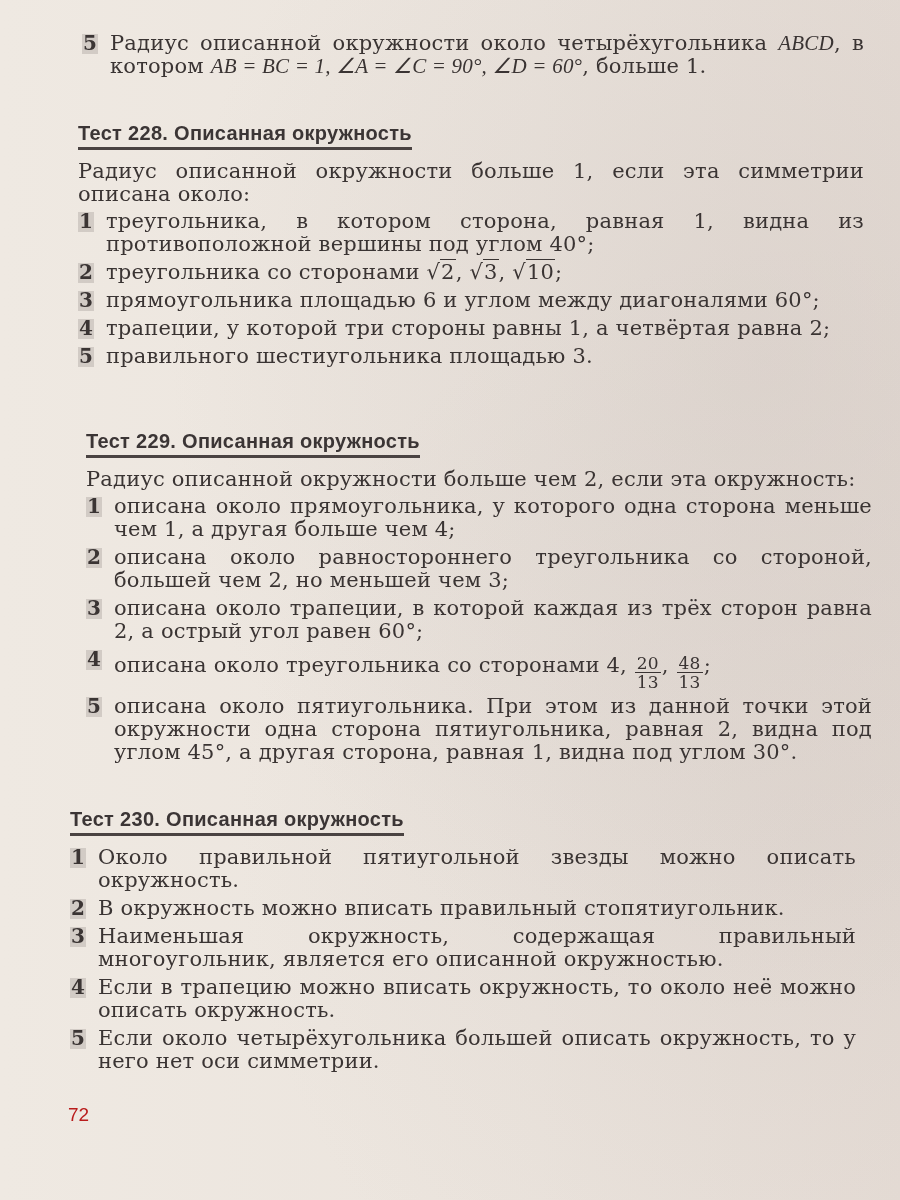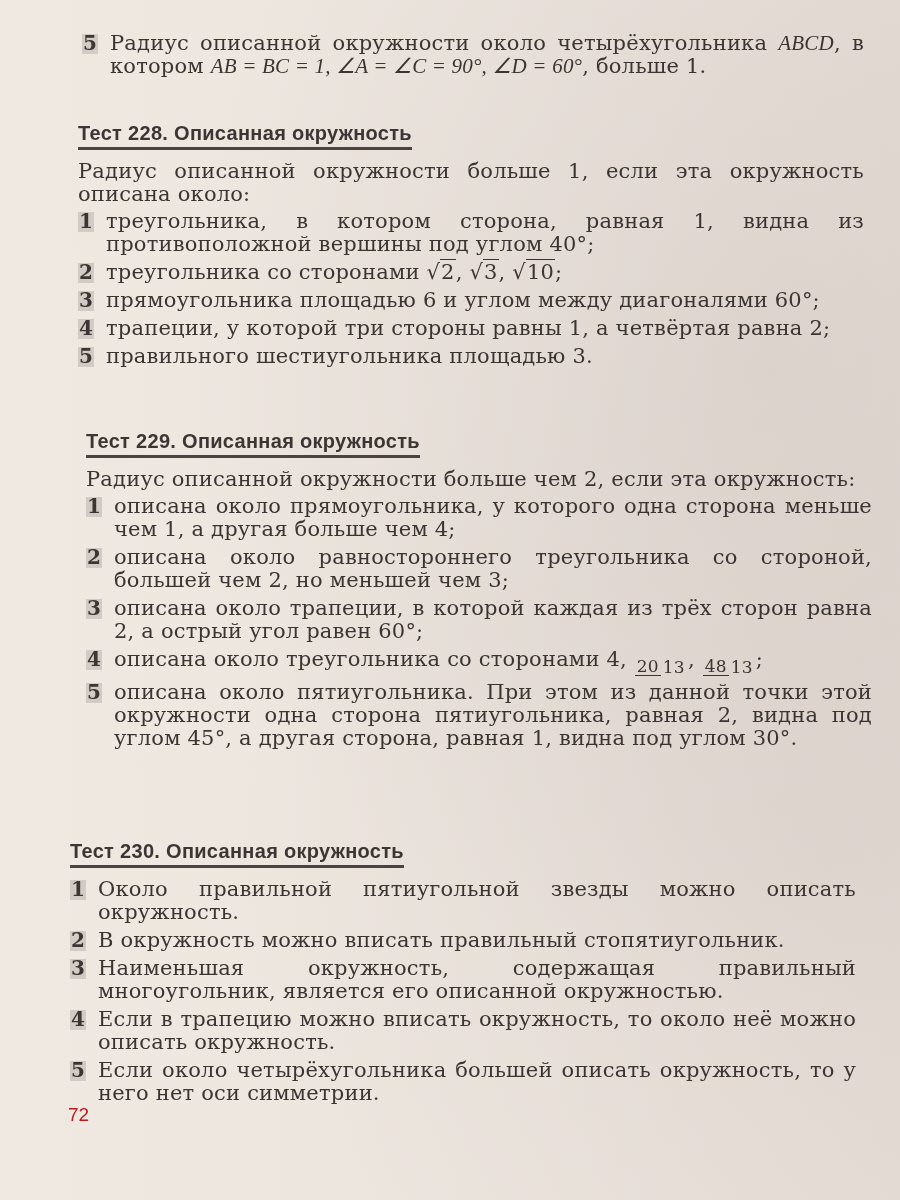--- a/index.html
+++ b/index.html
@@ -79,21 +79,21 @@
     .sqrt {
       display: inline-block;
       white-space: nowrap;
     }
     .sqrt .rad {
       border-top: 1.5px solid #3a3433;
       padding: 0 1px;
     }
     .frac {
       display: inline-flex;
-      flex-direction: row;
+      flex-direction: column;
       align-items: center;
       vertical-align: middle;
       font-size: 17px;
       line-height: 18px;
       margin: 0 1px;
       position: relative;
       top: 6px;
     }
     .frac .n {
       border-bottom: 1.2px solid #3a3433;
@@ -118,21 +118,21 @@
 
   <div class="block" style="left:82px; top:32px; width:782px;">
     <div class="item">
       <span class="num">5</span>
       <span class="item-text"><span>Радиус описанной окружности около четырёхугольника </span><span class="math">ABCD</span><span>, в котором </span><span class="math">AB = BC = 1, ∠A = ∠C = 90°, ∠D = 60°</span><span>, больше 1.</span></span>
     </div>
   </div>
 
   <div class="block" style="left:78px; top:122px; width:786px;">
     <div class="heading">Тест 228. Описанная окружность</div>
-    <div class="intro">Радиус описанной окружности больше 1, если эта окружность описана около:</div>
+    <div class="intro">Радиус описанной окружности больше 1, если эта симметрии описана около:</div>
     <div class="item">
       <span class="num">1</span>
       <span class="item-text">треугольника, в котором сторона, равная 1, видна из противоположной вершины под углом 40°;</span>
     </div>
     <div class="item">
       <span class="num">2</span>
       <span class="item-text"><span>треугольника со сторонами </span><span class="sqrt">√<span class="rad">2</span></span>, <span class="sqrt">√<span class="rad">3</span></span>, <span class="sqrt">√<span class="rad">10</span></span><span>;</span></span>
     </div>
     <div class="item">
       <span class="num">3</span>
@@ -172,21 +172,21 @@
             <span class="n">48</span>
             <span class="d">13</span>
           </span><span>;</span></span>
     </div>
     <div class="item">
       <span class="num">5</span>
       <span class="item-text">описана около пятиугольника. При этом из данной точки этой окружности одна сторона пятиугольника, равная 2, видна под углом 45°, а другая сторона, равная 1, видна под углом 30°.</span>
     </div>
   </div>
 
-  <div class="block" style="left:70px; top:808px; width:786px;margin-top:32px;">
+  <div class="block" style="left:70px; top:808px; width:786px;">
     <div class="heading">Тест 230. Описанная окружность</div>
     <div class="item">
       <span class="num">1</span>
       <span class="item-text">Около правильной пятиугольной звезды можно описать окружность.</span>
     </div>
     <div class="item">
       <span class="num">2</span>
       <span class="item-text">В окружность можно вписать правильный стопятиугольник.</span>
     </div>
     <div class="item">

